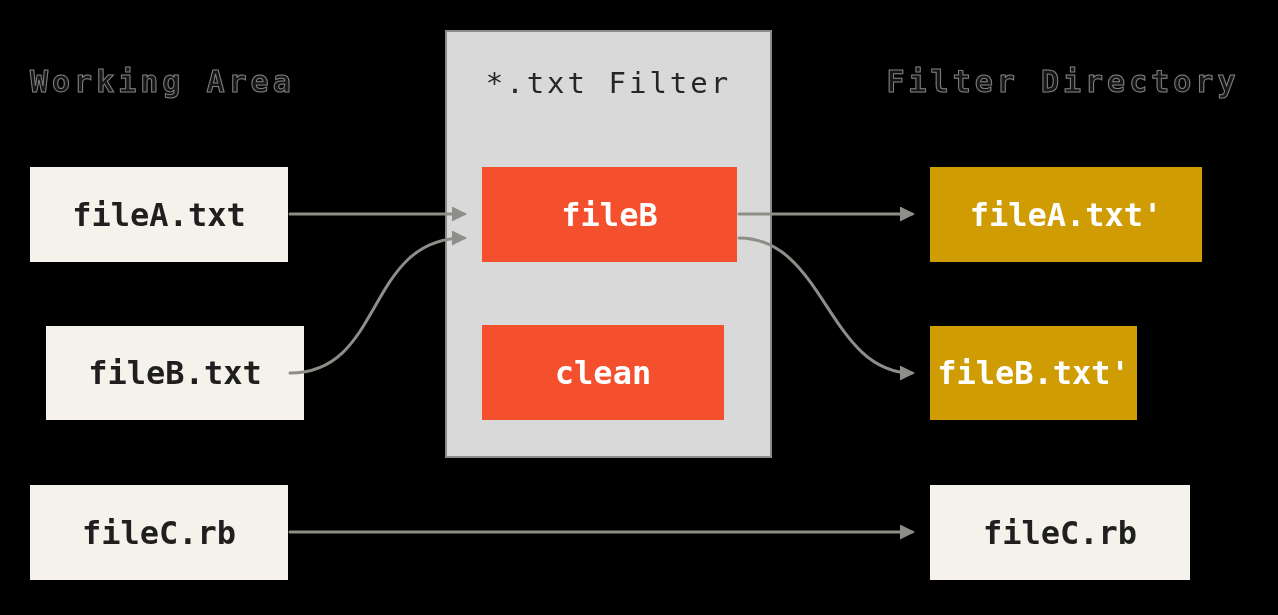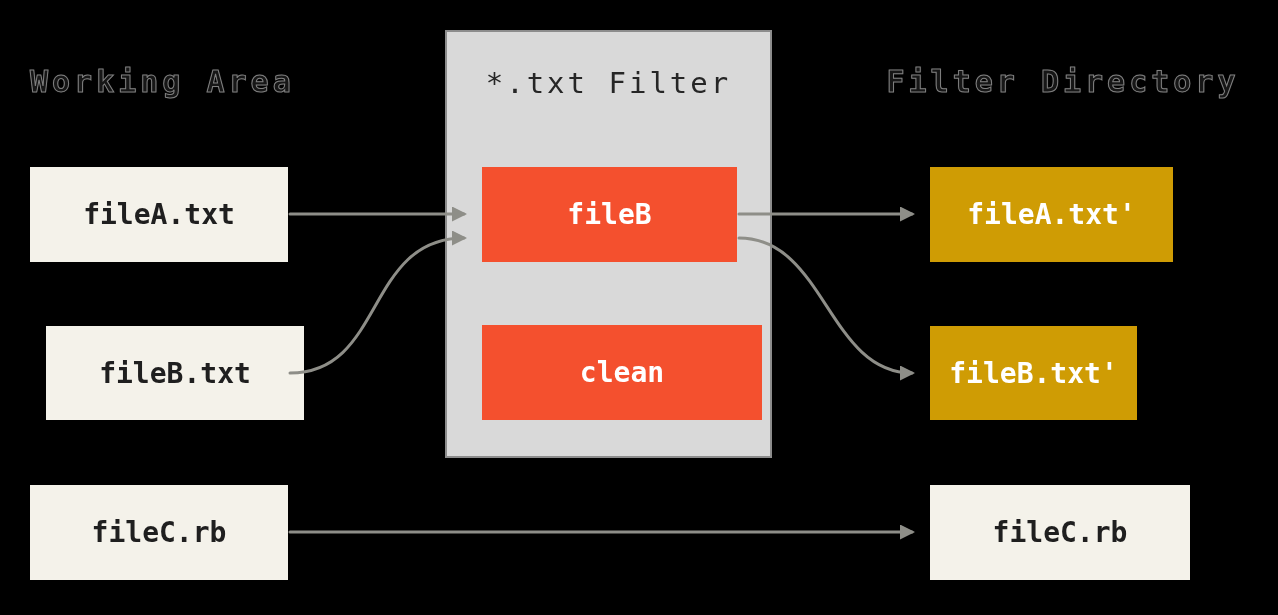--- a/index.html
+++ b/index.html
@@ -47,21 +47,21 @@
     letter-spacing: 3px;
     text-align: center;
     color: #262626;
     white-space: nowrap;
   }
   .node {
     position: absolute;
     display: flex;
     align-items: center;
     justify-content: center;
-    font-size: 28px;
+    font-size: 32px;
     font-weight: bold;
     box-sizing: border-box;
     white-space: nowrap;
   }
   .node.cream {
     background: #f4f2ea;
     color: #1f1f1f;
   }
   .node.orange {
     background: #f4502e;
@@ -93,23 +93,23 @@
   <div class="filter-title">*.txt Filter</div>
 
   <div class="node cream" style="left:30px; top:167px; width:258px; height:95px;">fileA.txt</div>
 
   <div class="node cream" style="left:30px; top:326px; width:258px; height:94px;margin-left:16px;">fileB.txt</div>
 
   <div class="node cream" style="left:30px; top:485px; width:258px; height:95px;">fileC.rb</div>
 
   <div class="node orange" style="left:482px; top:167px; width:255px; height:95px;">fileB</div>
 
-  <div class="node orange" style="left:482px; top:325px; width:280px; height:95px;">clean</div>
+  <div class="node orange" style="left:482px; top:325px; width:242px; height:95px;">clean</div>
 
-  <div class="node gold" style="left:930px; top:167px; width:243px; height:95px;">fileA.txt'</div>
+  <div class="node gold" style="left:930px; top:167px; width:272px; height:95px;">fileA.txt'</div>
 
   <div class="node gold" style="left:930px; top:326px; width:207px; height:94px;">fileB.txt'</div>
 
   <div class="node cream" style="left:930px; top:485px; width:260px; height:95px;">fileC.rb</div>
 
   <svg class="edges-layer" viewBox="0 0 1278 615">
     <defs>
       <marker id="arrowhead" viewBox="0 0 10 10" refX="8" refY="5" markerWidth="5" markerHeight="5" orient="auto">
         <path d="M0 0 L10 5 L0 10 z" fill="#8e8e88"></path>
       </marker>

